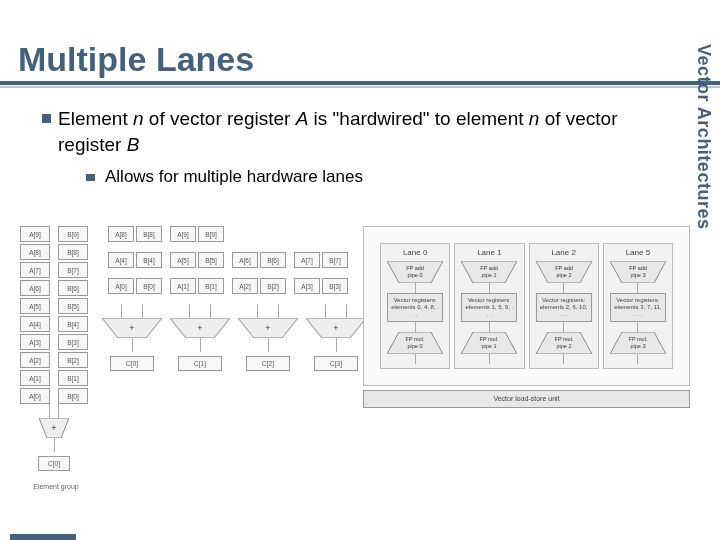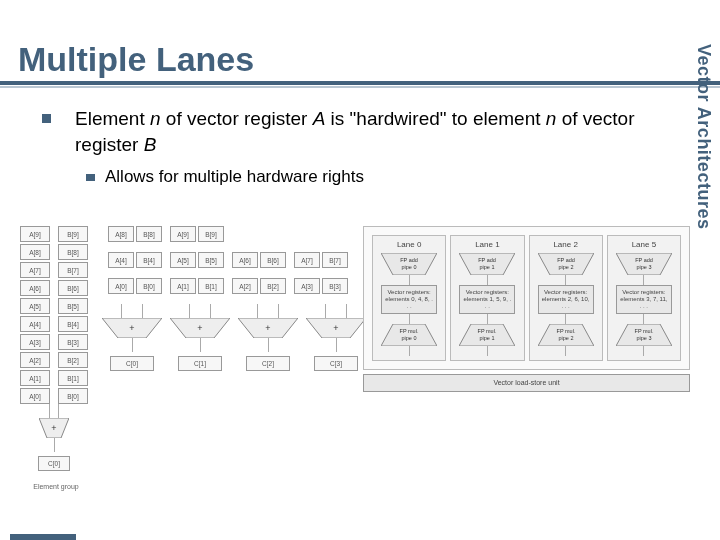--- a/index.html
+++ b/index.html
@@ -31,21 +31,21 @@
     color: #43617c;
     font-size: 18px;
     font-weight: bold;
     letter-spacing: 0.5px;
   }
   .content {
     padding: 18px 50px 0 42px;
     font-size: 19px;
     color: #000;
   }
-  .b1 { display: flex; gap: 24px; line-height: 1.35; }
+  .b1 { display: flex; gap: 7px; line-height: 1.35; }
   .b1 .sq, .b2 .sq { width: 9px; height: 9px; background: #43617c; flex: 0 0 9px; margin-top: 8px; }
   .b2 { display: flex; gap: 10px; font-size: 17px; margin: 10px 0 0 44px; }
   .b2 .sq { width: 7px; height: 7px; margin-top: 7px; }
   .em { font-style: italic; }
 
   .figwrap {
     position: absolute;
     left: 20px; right: 30px; top: 190px;
     display: flex;
     gap: 18px;
@@ -79,21 +79,21 @@
   }
   .pairs { display: flex; flex-direction: column; gap: 10px; margin-left: 6px; }
   .prow { display: flex; gap: 2px; }
   .eglabel { font-size: 7px; color: #666; margin-top: 12px; margin-left: 4px; }
 
   .row2 { display: flex; gap: 8px; margin-top: 6px; }
   .grp { display: flex; flex-direction: column; align-items: center; }
   .adder2 { width: 60px; height: 20px; }
 
   
-  .lanes { display: flex; gap: 4px; border: 1px solid #bbb; padding: 8px; background: #fafafa; }
+  .lanes { display: flex; gap: 4px; border: 1px solid #bbb; padding: 16px; background: #fafafa; }
   .lane {
     flex: 1;
     border: 1px solid #bbb;
     background: #f2f2f2;
     display: flex; flex-direction: column; align-items: center;
     padding: 4px 2px;
   }
   .lanetitle { font-size: 8px; color: #444; margin-bottom: 4px; }
   .block {
     border: 1px solid #999;
@@ -142,21 +142,21 @@
 
   <div class="content">
     <div class="b1">
       <div class="sq"></div>
       <div>
         <span>Element </span><span class="em">n</span><span> of vector register </span><span class="em">A</span><span> is "hardwired" to element </span><span class="em">n</span><span> of vector register </span><span class="em">B</span>
       </div>
     </div>
     <div class="b2">
       <div class="sq"></div>
-      <div>Allows for multiple hardware rights</div>
+      <div>Allows for multiple hardware lanes</div>
     </div>
   </div>
 
   <div class="figwrap">
 
     <div class="leftfig">
       <div style="display:flex; gap:14px; align-items:flex-start;">
 
         <div style="display:flex; flex-direction:column; align-items:center;">
           <div class="vcols">

